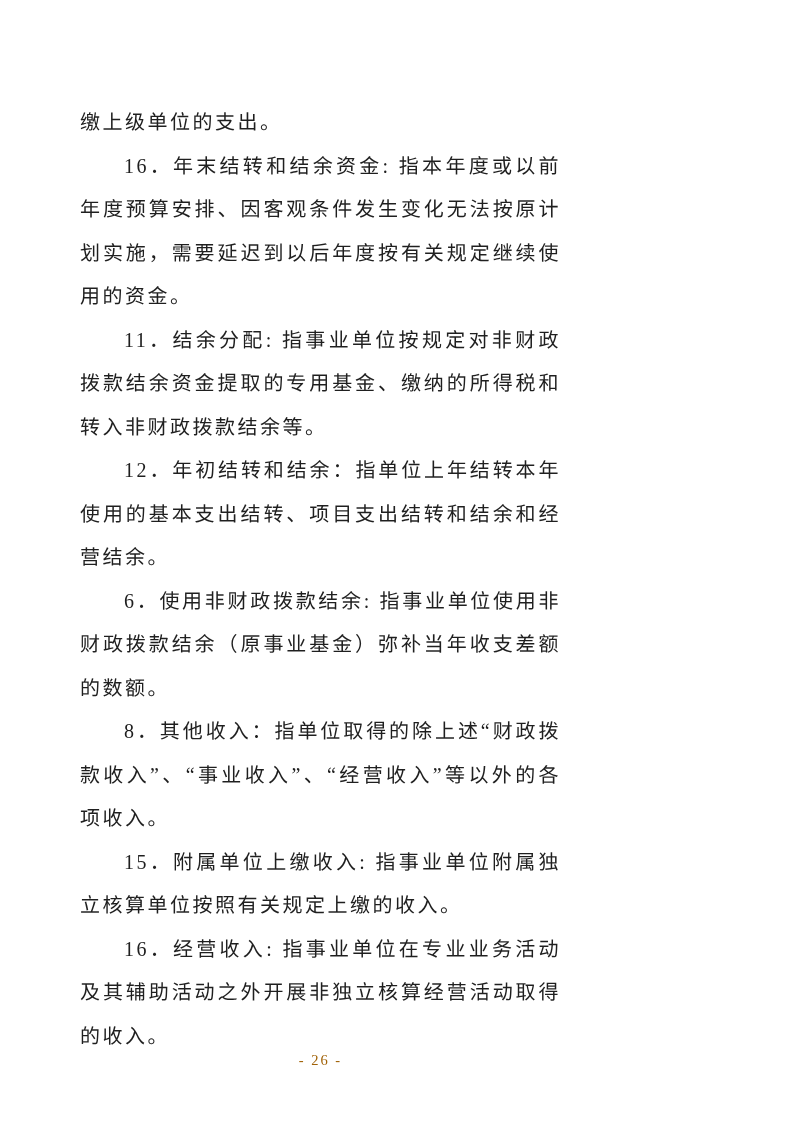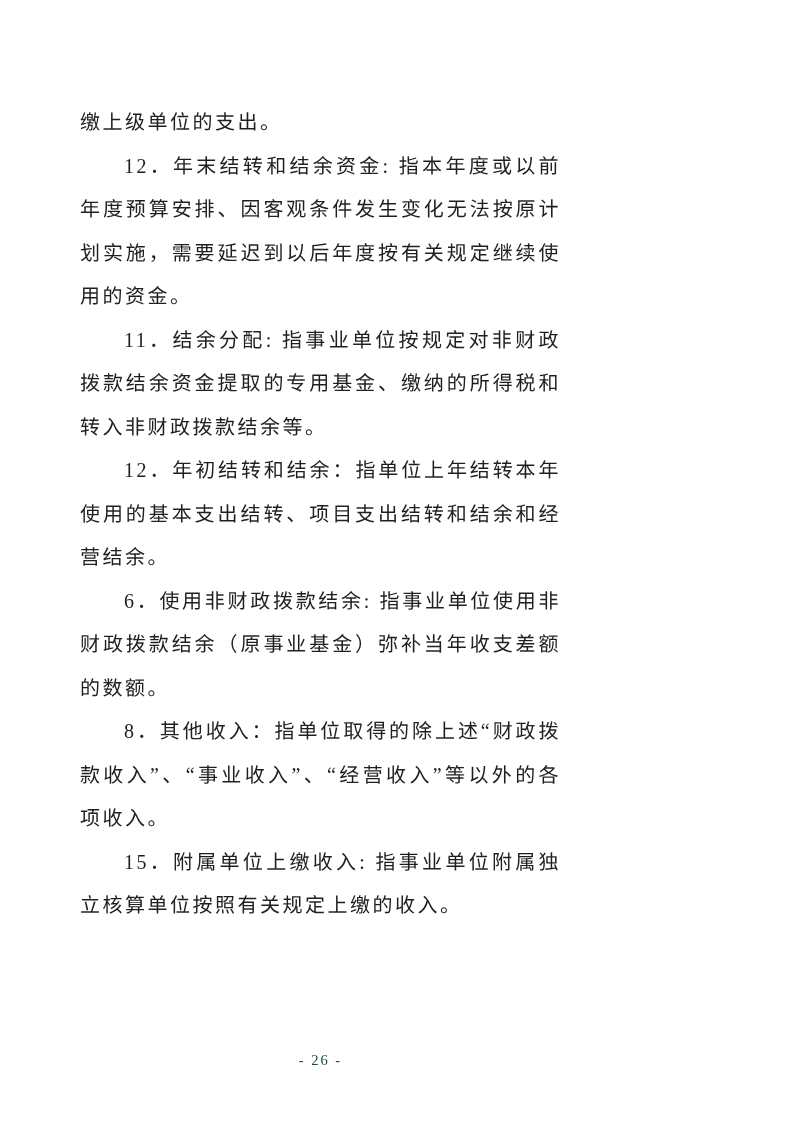--- a/index.html
+++ b/index.html
@@ -43,30 +43,31 @@
     text-indent: 2.2em;
   }
   .page-footer {
     position: absolute;
     left: 0;
     right: 0;
     top: 1036px;
     text-align: center;
     font-size: 14.5px;
     letter-spacing: 2px;
-    color: #14532d;
+    color: #a16207;
   }
 </style>
 </head>
 <body>
 
 <div class="doc-page">
   <div class="doc-body">
     <p>缴上级单位的支出。</p>
-    <p class="indent">12．年末结转和结余资金: 指本年度或以前年度预算安排、因客观条件发生变化无法按原计划实施，需要延迟到以后年度按有关规定继续使用的资金。</p>
+    <p class="indent">16．年末结转和结余资金: 指本年度或以前年度预算安排、因客观条件发生变化无法按原计划实施，需要延迟到以后年度按有关规定继续使用的资金。</p>
     <p class="indent">11．结余分配: 指事业单位按规定对非财政拨款结余资金提取的专用基金、缴纳的所得税和转入非财政拨款结余等。</p>
     <p class="indent">12．年初结转和结余：指单位上年结转本年使用的基本支出结转、项目支出结转和结余和经营结余。</p>
     <p class="indent">6．使用非财政拨款结余: 指事业单位使用非财政拨款结余（原事业基金）弥补当年收支差额的数额。</p>
     <p class="indent">8．其他收入：指单位取得的除上述“财政拨款收入”、“事业收入”、“经营收入”等以外的各项收入。</p>
     <p class="indent">15．附属单位上缴收入: 指事业单位附属独立核算单位按照有关规定上缴的收入。</p>
+    <p class="indent">16．经营收入: 指事业单位在专业业务活动及其辅助活动之外开展非独立核算经营活动取得的收入。</p>
   </div>
   <div class="page-footer">- 26 -</div>
 </div>
 
 </body></html>

